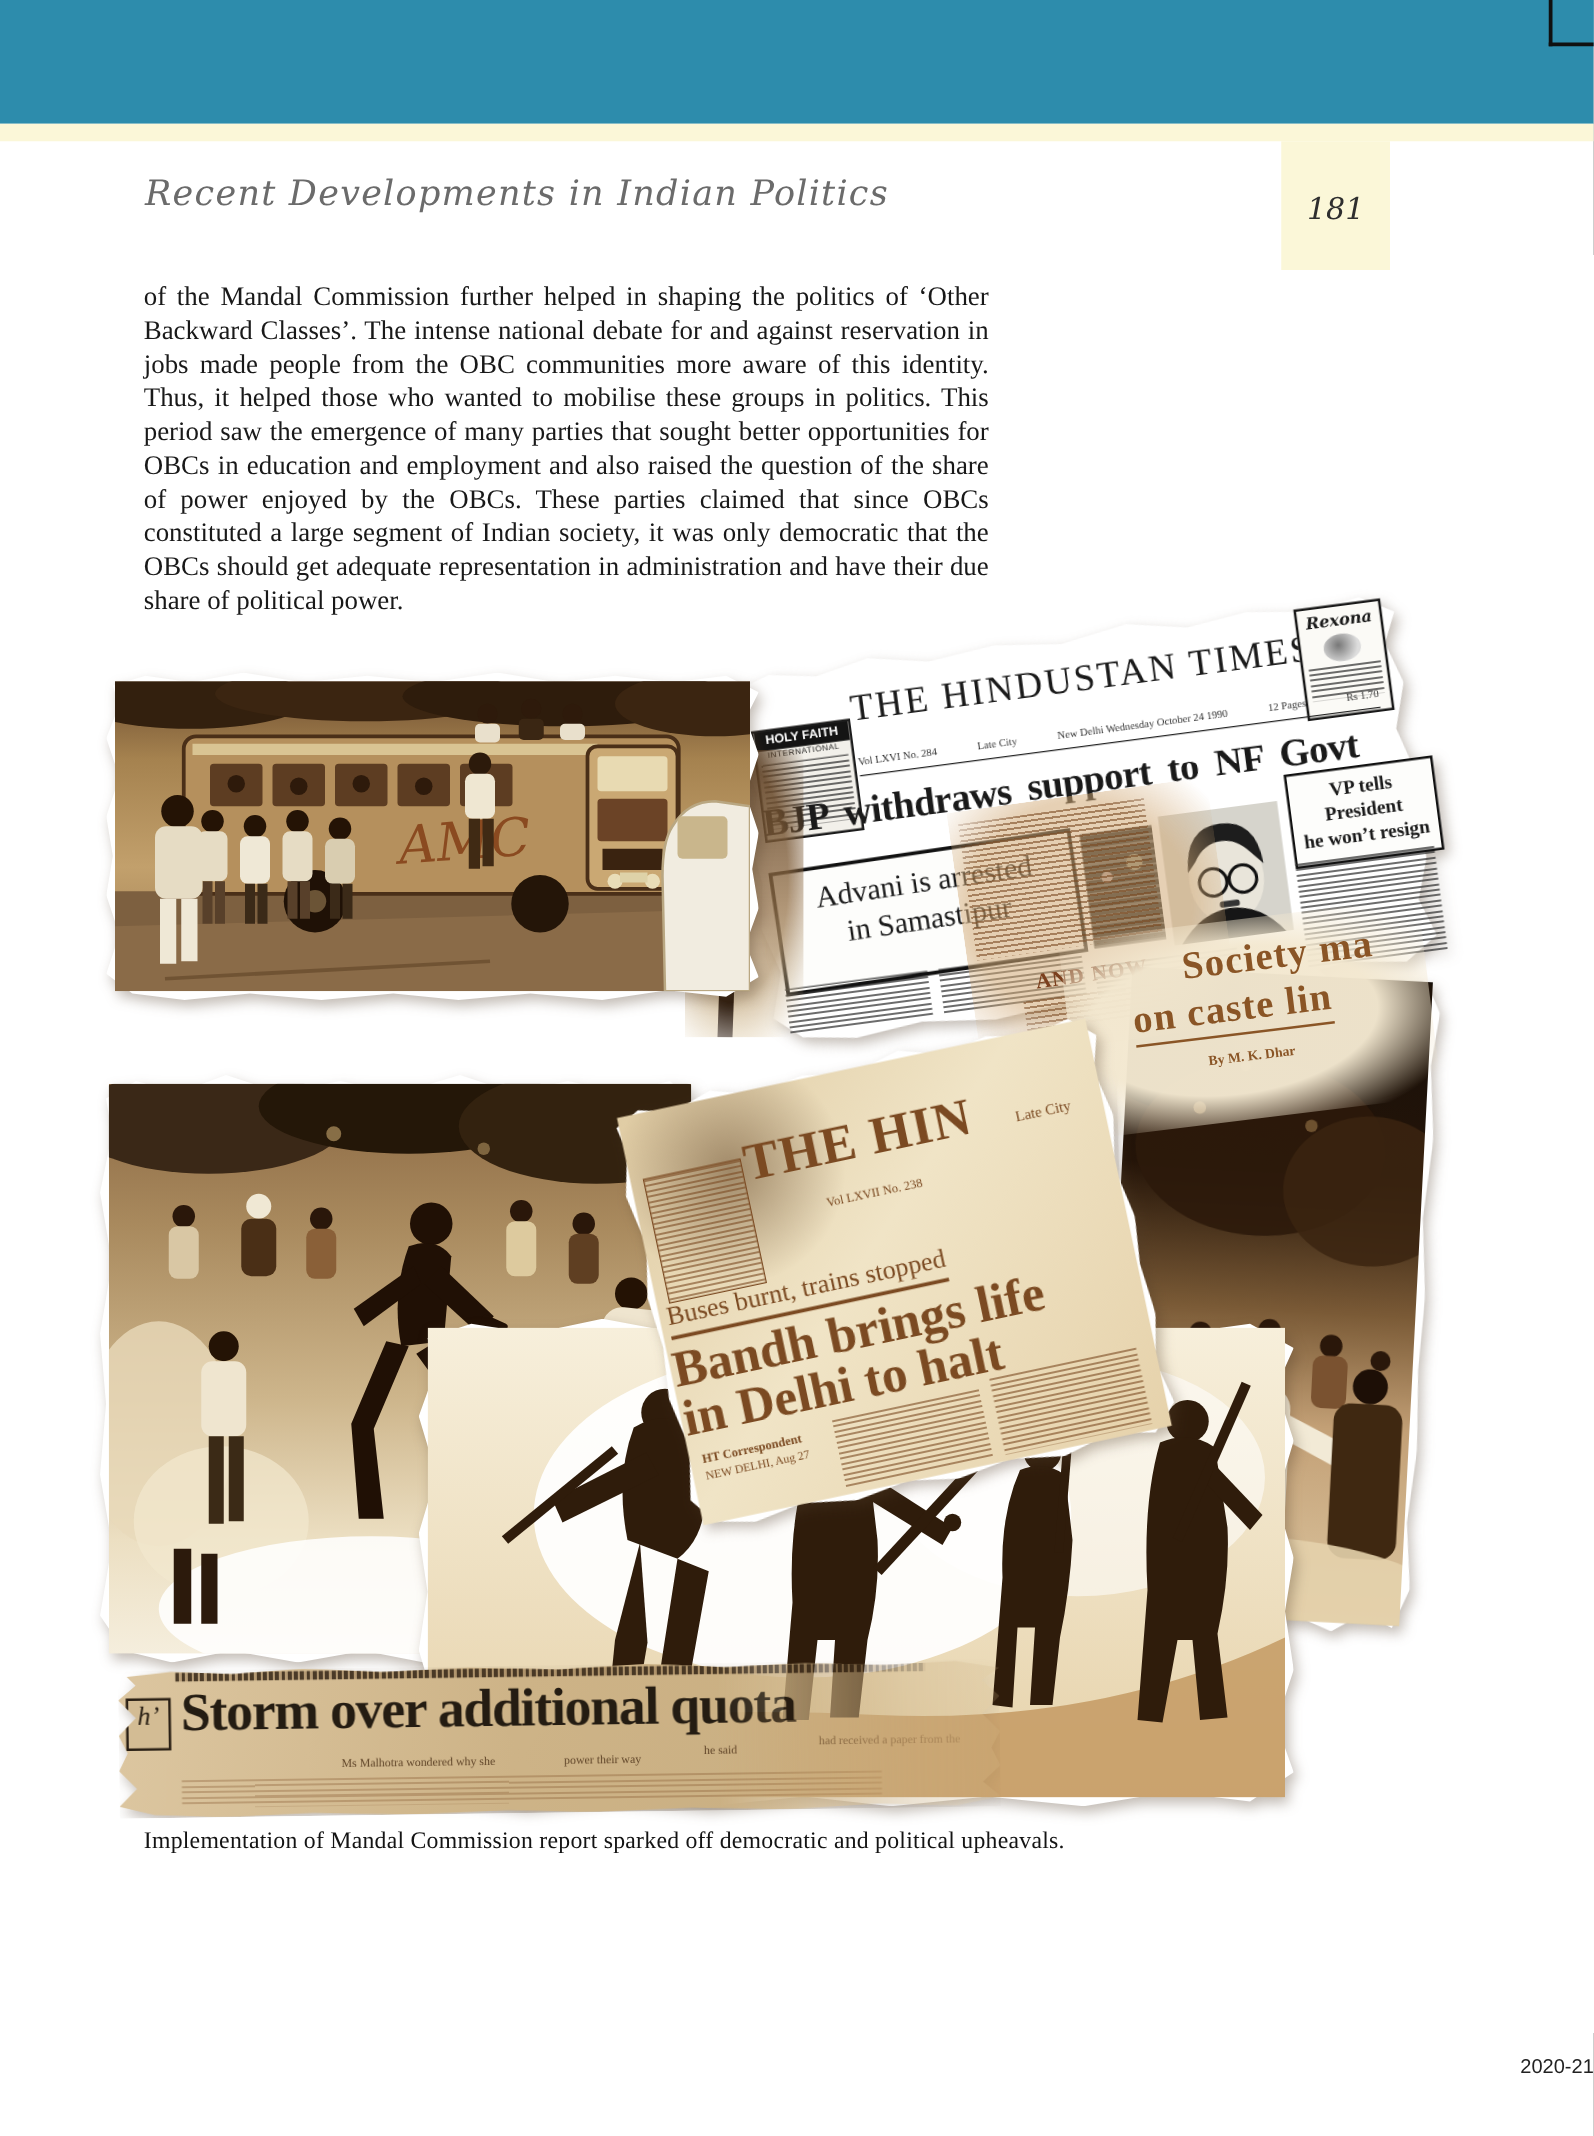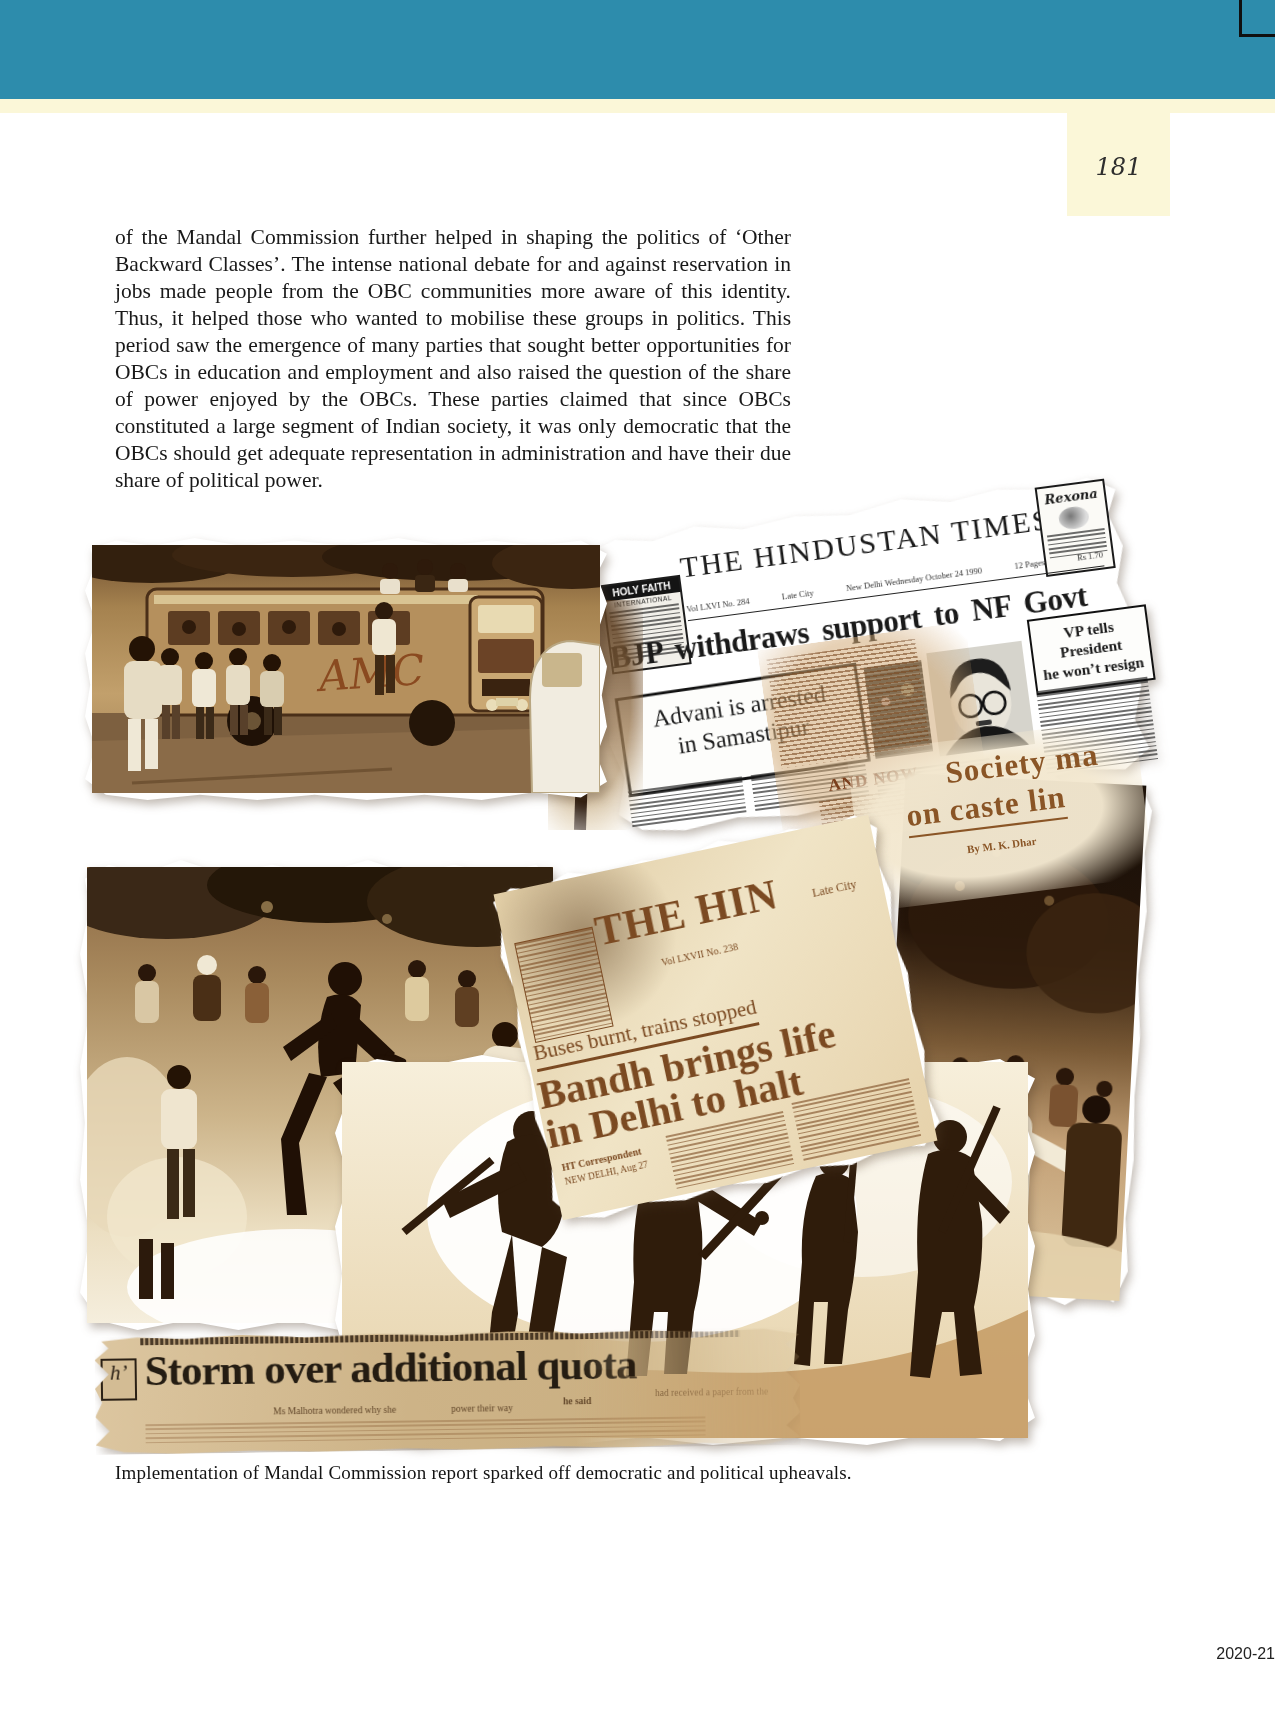--- a/index.html
+++ b/index.html
@@ -4,21 +4,21 @@
 <style>
   html,body{margin:0;padding:0;background:#888;}
   .page{position:relative;width:1275px;height:1709px;background:#ffffff;overflow:hidden;
         font-family:"Liberation Serif",serif;margin:0 auto;}
 
   
   .topbar{position:absolute;left:0;top:0;width:1275px;height:99px;background:#2d8cac;}
   .corner-box{position:absolute;left:1239px;top:0;width:36px;height:34px;background:#2d8cac;
               border-left:3px solid #101010;border-bottom:3px solid #101010;}
   .cream-strip{position:absolute;left:0;top:99px;width:1275px;height:14px;background:#fbf7d8;}
-  .pagenum-col{position:absolute;left:1025px;top:113px;width:103px;height:103px;background:#fbf7d8;margin-left:42px;}
+  .pagenum-col{position:absolute;left:1025px;top:113px;width:87px;height:103px;background:#fbf7d8;}
   .pagenum{position:absolute;left:0;top:40px;width:100%;text-align:center;
            font-family:"DejaVu Serif",serif;font-style:italic;font-size:24px;color:#2e2e2e;}
   .run-title{position:absolute;left:116px;top:138px;width:700px;
              font-family:"DejaVu Serif",serif;font-style:italic;font-size:28px;
              letter-spacing:1px;color:#6b6b6b;}
 
   
   .para{position:absolute;left:115px;top:224px;width:676px;
         font-size:21.5px;line-height:27px;color:#191919;text-align:justify;}
   .caption{position:absolute;left:115px;top:1462px;width:900px;
@@ -143,35 +143,36 @@
   .storm .content{position:absolute;inset:0;
      background:linear-gradient(95deg,#dcc6a0,#cdb387 45%,#c8ad7f);}
   .storm-topline{position:absolute;left:46px;top:2px;width:600px;height:7px;
      background:repeating-linear-gradient(90deg,rgba(50,35,20,.85) 0 3px,rgba(130,100,65,.4) 3px 5px);}
   .storm-hbox{position:absolute;left:6px;top:22px;width:32px;height:38px;border:2px solid #2a2015;
      color:#2a2015;font-size:21px;font-style:italic;text-align:center;background:#d3bc94;}
   .storm-head{position:absolute;left:50px;top:10px;font-size:43px;font-weight:bold;
      color:#241c12;letter-spacing:-1px;white-space:nowrap;}
   .storm-f1{position:absolute;left:178px;top:72px;font-size:9.5px;color:#5f4428;white-space:nowrap;}
   .storm-f2{position:absolute;left:356px;top:72px;font-size:9.5px;color:#5f4428;white-space:nowrap;}
-  .storm-f3{position:absolute;left:468px;top:66px;font-size:9.5px;color:#5f4428;white-space:nowrap;font-weight:bold;}
+  .storm-f3{position:absolute;left:468px;top:66px;font-size:9.5px;color:#5f4428;white-space:nowrap;}
   .storm-f4{position:absolute;left:560px;top:58px;width:130px;font-size:9.5px;
      color:#5f4428;line-height:1.3;}
 </style>
 </head>
 <body>
 
 <div class="page">
 
   <div class="topbar"></div>
   <div class="corner-box"></div>
   <div class="cream-strip"></div>
   <div class="pagenum-col">
     <div class="pagenum">181</div>
   </div>
+  <div class="run-title">Recent Developments in Indian Politics</div>
 
   <div class="para">of the Mandal Commission further helped in shaping the politics of ‘Other Backward Classes’. The intense national debate for and against reservation in jobs made people from the OBC communities more aware of this identity. Thus, it helped those who wanted to mobilise these groups in politics. This period saw the emergence of many parties that sought better opportunities for OBCs in education and employment and also raised the question of the share of power enjoyed by the OBCs. These parties claimed that since OBCs constituted a large segment of Indian society, it was only democratic that the OBCs should get adequate representation in administration and have their due share of political power.</div>
 
   <div class="piece ht">
     <div class="paper torn"></div>
     <div class="content">
       <div class="ht-masthead">THE HINDUSTAN TIMES</div>
       <div class="ht-adleft">
         <div class="b1">HOLY FAITH</div>
         <div class="b2">INTERNATIONAL</div>

